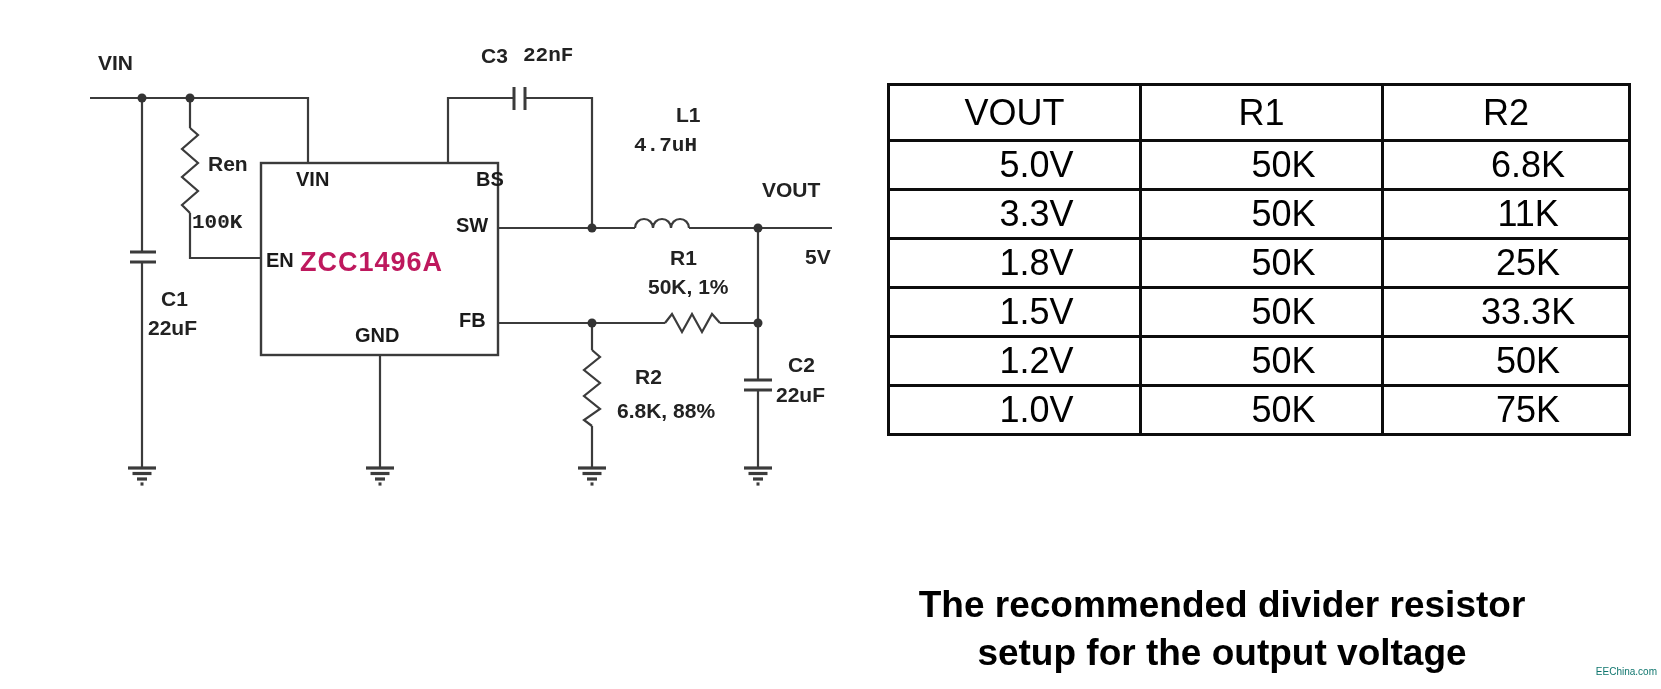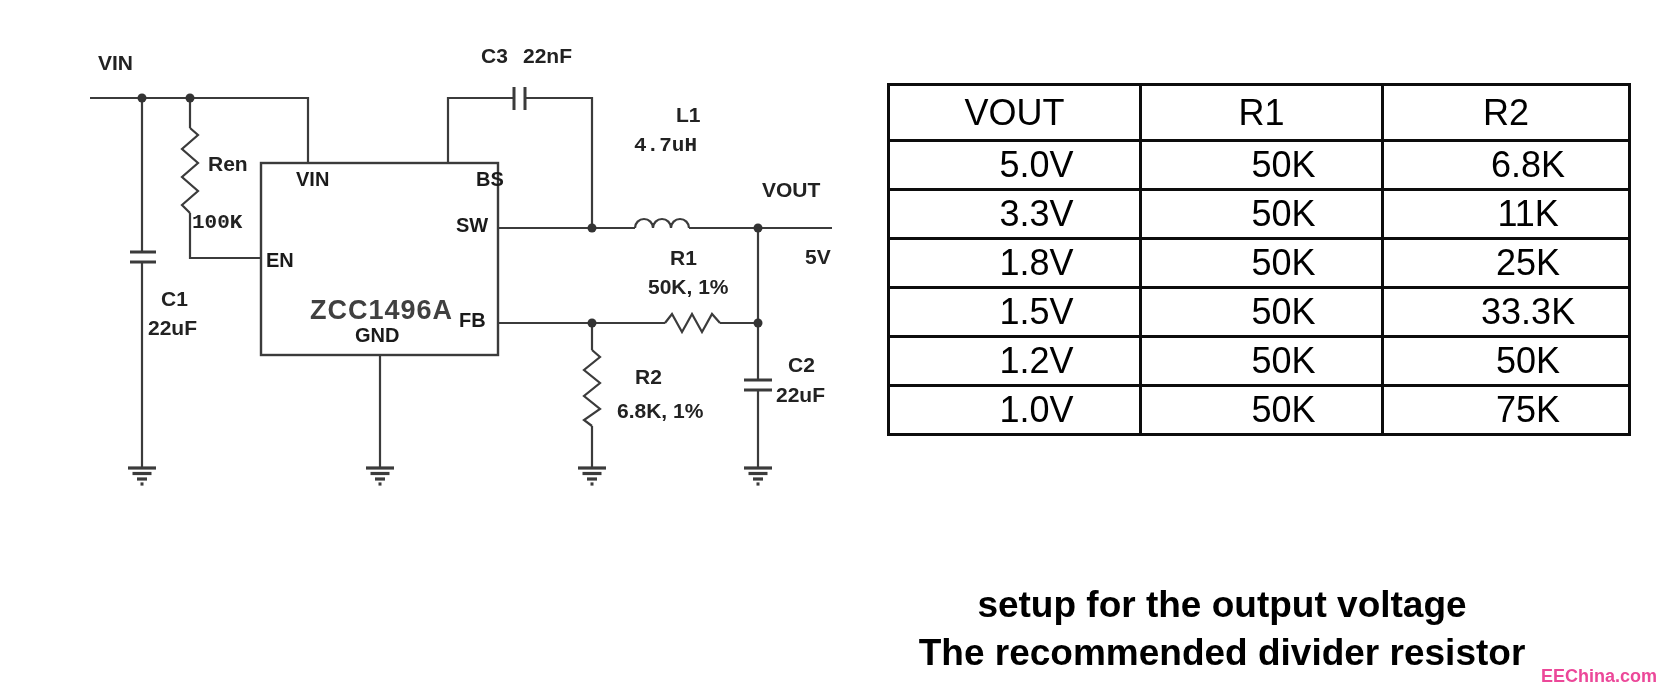--- a/index.html
+++ b/index.html
@@ -15,21 +15,21 @@
              border-collapse:collapse;table-layout:fixed;}
   #res-table td,#res-table th{border:3px solid #0d0d0d;text-align:center;vertical-align:middle;
              font-size:36px;font-weight:normal;color:#000;padding:0;}
   #res-table th{height:53px;}
   #res-table td{height:46px;padding-left:44px;}
   
   .caption{position:absolute;width:700px;text-align:center;font-size:37px;font-weight:bold;
            line-height:48px;color:#000;}
   #cap-left{left:95px;top:581px;}
   #cap-right{left:872px;top:581px;}
-  #watermark{position:absolute;right:4px;top:666px;font-size:18px;color:#ec4899;font-weight:bold;}
+  #watermark{position:absolute;right:4px;top:666px;font-size:10px;color:#0f766e;}
   svg{position:absolute;left:0;top:0;}
 </style>
 </head>
 <body>
 
 <div id="canvas">
 
   <svg width="1661" height="689" viewBox="0 0 1661 689">
     <defs>
       <g id="gnd" stroke="#3b3b3b" stroke-width="3.2">
@@ -90,39 +90,39 @@
     <use href="#gnd" x="592" y="468"></use>
     <use href="#gnd" x="758" y="468"></use>
   </svg>
 
   <div class="abs clabel" style="left:98px;top:51px;">VIN</div>
   <div class="abs clabel" style="left:208px;top:152px;">Ren</div>
   <div class="abs clabel" style="left:192px;top:211px;font-family:Liberation Mono, monospace;">100K</div>
   <div class="abs clabel" style="left:161px;top:287px;">C1</div>
   <div class="abs clabel" style="left:148px;top:316px;">22uF</div>
   <div class="abs clabel" style="left:481px;top:44px;">C3</div>
-  <div class="abs clabel" style="left:523px;top:44px;">22nF</div>
+  <div class="abs clabel" style="left:523px;top:44px;font-family:Liberation Mono, monospace;">22nF</div>
   <div class="abs clabel" style="left:648px;top:103px;margin-left:28px;">L1</div>
   <div class="abs clabel" style="left:634px;top:134px;font-family:Liberation Mono, monospace;">4.7uH</div>
   <div class="abs clabel" style="left:762px;top:178px;">VOUT</div>
   <div class="abs clabel" style="left:787px;top:245px;margin-left:18px;">5V</div>
   <div class="abs clabel" style="left:670px;top:246px;">R1</div>
   <div class="abs clabel" style="left:648px;top:275px;">50K, 1%</div>
   <div class="abs clabel" style="left:635px;top:365px;">R2</div>
-  <div class="abs clabel" style="left:617px;top:399px;">6.8K, 1%</div>
+  <div class="abs clabel" style="left:617px;top:399px;">6.8K, 88%</div>
   <div class="abs clabel" style="left:788px;top:353px;">C2</div>
   <div class="abs clabel" style="left:776px;top:383px;">22uF</div>
 
   <div class="abs pin" style="left:296px;top:168px;">VIN</div>
   <div class="abs pin" style="left:432px;top:168px;margin-left:44px;">BS</div>
   <div class="abs pin" style="left:456px;top:214px;">SW</div>
   <div class="abs pin" style="left:266px;top:249px;">EN</div>
   <div class="abs pin" style="left:459px;top:309px;">FB</div>
   <div class="abs pin" style="left:355px;top:324px;">GND</div>
-  <div class="abs part" style="left:310px;top:247px;color:#404040;margin-top:48px;">ZCC1496A</div>
+  <div class="abs part" style="left:300px;top:247px;color:#be185d;">ZCC1496A</div>
 
   <table id="res-table">
     <colgroup>
         <col style="width:34%">
         <col style="width:32.7%">
         <col style="width:33.3%">
       </colgroup>
     <tbody>
         <tr>
       <th>VOUT</th>
@@ -156,18 +156,18 @@
     </tr>
     <tr>
       <td>1.0V</td>
       <td>50K</td>
       <td>75K</td>
     </tr>
   </tbody>
     </table>
 
   <div class="caption" id="cap-right">
+    <div>The recommended divider resistor</div>
     <div>setup for the output voltage</div>
-    <div>The recommended divider resistor</div>
   </div>
 
   <div id="watermark">EEChina.com</div>
 </div>
 
 </body></html>

